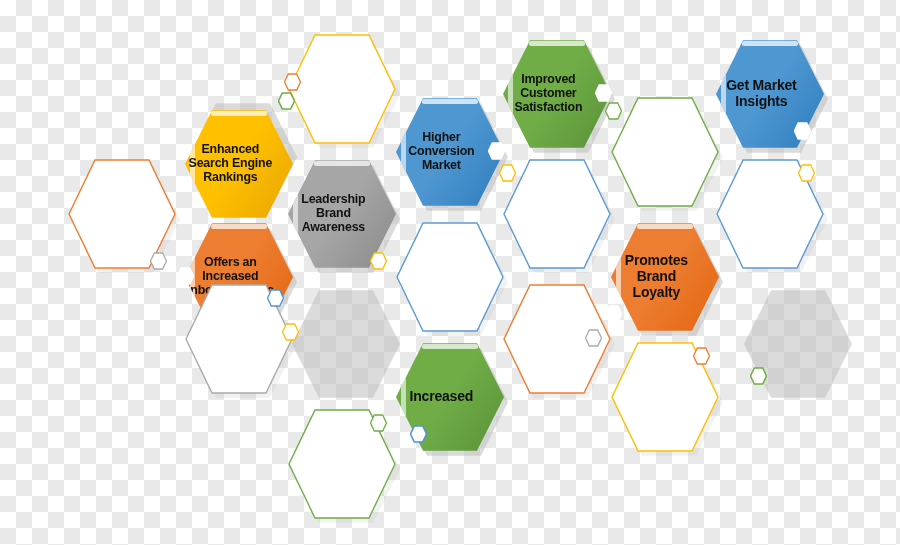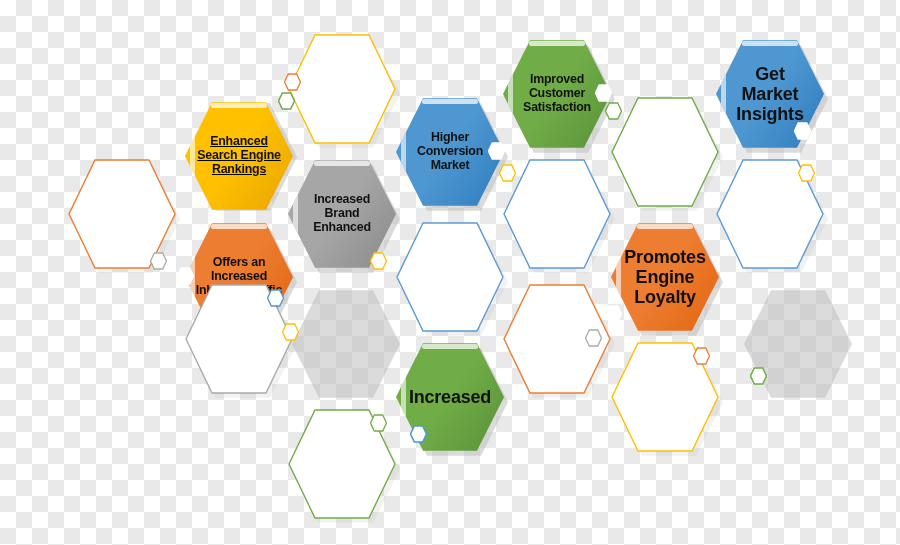--- a/index.html
+++ b/index.html
@@ -15,27 +15,27 @@
     background-position:0 0,16px 16px;
   }
   #stage{position:absolute;left:0;top:0;width:900px;height:545px;}
 
   
   .hex{
     position:absolute;
     width:108px;height:112px;
     -webkit-clip-path:polygon(25% 2%,75% 2%,100% 50%,75% 98%,25% 98%,0% 50%);
     clip-path:polygon(25% 2%,75% 2%,100% 50%,75% 98%,25% 98%,0% 50%);
-    display:flex;align-items:center;justify-content:center;
+    display:flex;align-items:center;
     box-sizing:border-box;
   }
   .hex .lbl{
     position:relative;z-index:4;
     width:84%;text-align:center;
-    font-weight:bold;font-size:18px;line-height:1.12;
+    font-weight:bold;font-size:14px;line-height:1.12;
     color:#111111;
     letter-spacing:-0.2px;
     word-wrap:break-word;
   }
   .hex.small-txt .lbl{font-size:12.4px;}
 
   
   .hex.filled::before{
     content:"";position:absolute;z-index:1;
     left:24%;right:24%;top:3px;height:5px;
@@ -68,40 +68,40 @@
   .mini{position:absolute;width:17px;height:18px;z-index:9;}
   .mini svg{display:block;width:17px;height:18px;}
   
   .mini.solid svg polygon{fill:#ffffff;}
 </style>
 </head>
 <body>
 
 <div id="stage">
     <div class="shadow" style="left: 189px; top: 101px;"></div>
-    <div class="hex filled small-txt" style="left: 185px; top: 100px; background: linear-gradient(125deg, rgb(255, 192, 0) 0%, rgb(255, 192, 0) 48%, rgb(232, 164, 0) 100%); text-decoration: underline;">
+    <div class="hex filled small-txt" style="left: 185px; top: 108px; background: linear-gradient(125deg, rgb(255, 192, 0) 0%, rgb(255, 192, 0) 48%, rgb(232, 164, 0) 100%);">
       <div class="lbl">Enhanced Search Engine Rankings</div>
     </div>
     <div class="mini solid" style="left: 278px; top: 92px;">
       <svg viewBox="0 0 17 18">
         <polygon points="4.3,1 12.7,1 16.5,9 12.7,17 4.3,17 0.5,9" fill="#ffffff" stroke="#70AD47" stroke-width="1.6"></polygon>
       </svg>
     </div>
     <div class="shadow" style="left: 189px; top: 226px;"></div>
     <div class="hex filled small-txt" style="left: 185px; top: 221px; background: linear-gradient(125deg, rgb(237, 125, 49) 0%, rgb(237, 125, 49) 48%, rgb(226, 101, 15) 100%);">
       <div class="lbl">Offers an Increased Inbound Traffic</div>
     </div>
     <div class="mini solid" style="left: 177px; top: 267px;">
       <svg viewBox="0 0 17 18">
         <polygon points="4.3,1 12.7,1 16.5,9 12.7,17 4.3,17 0.5,9" fill="#ffffff" stroke="#FFFFFF" stroke-width="1.6"></polygon>
       </svg>
     </div>
     <div class="shadow" style="left: 292px; top: 163px;"></div>
     <div class="hex filled small-txt" style="left: 288px; top: 158px; background: linear-gradient(125deg, rgb(166, 166, 166) 0%, rgb(166, 166, 166) 48%, rgb(137, 137, 137) 100%);">
-      <div class="lbl">Increased Brand Enhanced</div>
+      <div class="lbl">Leadership Brand Awareness</div>
     </div>
     <div class="mini" style="left: 370px; top: 252px;">
       <svg viewBox="0 0 17 18">
         <polygon points="4.3,1 12.7,1 16.5,9 12.7,17 4.3,17 0.5,9" fill="#ffffff" stroke="#FFC000" stroke-width="1.3"></polygon>
       </svg>
     </div>
     <div class="shadow" style="left: 292px; top: 288px;"></div>
     <div class="mini" style="left: 282px; top: 323px;">
       <svg viewBox="0 0 17 18">
         <polygon points="4.3,1 12.7,1 16.5,9 12.7,17 4.3,17 0.5,9" fill="#ffffff" stroke="#FFC000" stroke-width="1.3"></polygon>
@@ -129,21 +129,21 @@
     <div class="hex filled small-txt" style="left: 503px; top: 38px; background: linear-gradient(125deg, rgb(112, 173, 71) 0%, rgb(112, 173, 71) 48%, rgb(90, 145, 56) 100%);">
       <div class="lbl">Improved Customer Satisfaction</div>
     </div>
     <div class="mini solid" style="left: 595px; top: 84px;">
       <svg viewBox="0 0 17 18">
         <polygon points="4.3,1 12.7,1 16.5,9 12.7,17 4.3,17 0.5,9" fill="#ffffff" stroke="#FFFFFF" stroke-width="1.6"></polygon>
       </svg>
     </div>
     <div class="shadow" style="left: 615px; top: 226px;"></div>
     <div class="hex filled" style="left: 611px; top: 221px; background: linear-gradient(125deg, rgb(237, 125, 49) 0%, rgb(237, 125, 49) 48%, rgb(226, 101, 15) 100%);">
-      <div class="lbl">Promotes Engine Loyalty</div>
+      <div class="lbl">Promotes Brand Loyalty</div>
     </div>
     <div class="mini solid" style="left: 605px; top: 305px;">
       <svg viewBox="0 0 17 18">
         <polygon points="4.3,1 12.7,1 16.5,9 12.7,17 4.3,17 0.5,9" fill="#ffffff" stroke="#FFFFFF" stroke-width="1.6"></polygon>
       </svg>
     </div>
     <div class="shadow" style="left: 720px; top: 43px;"></div>
     <div class="hex filled" style="left: 716px; top: 38px; background: linear-gradient(125deg, rgb(78, 151, 209) 0%, rgb(78, 151, 209) 48%, rgb(46, 124, 189) 100%);">
       <div class="lbl">Get Market Insights</div>
     </div>

